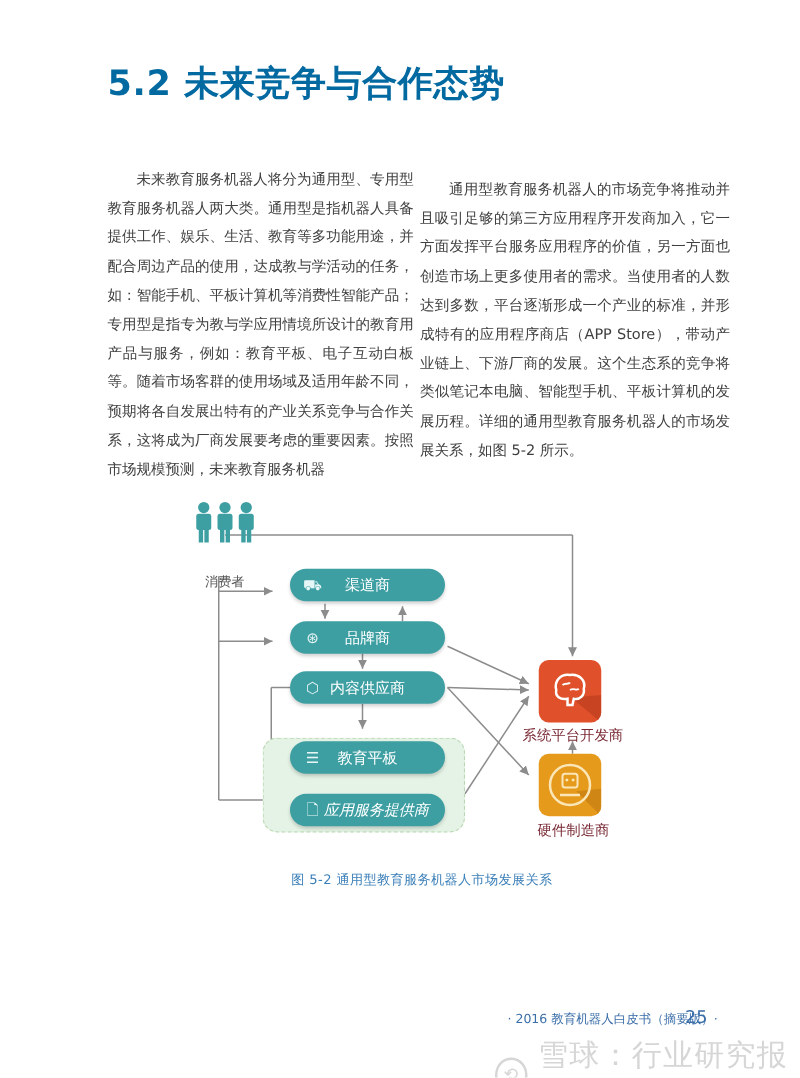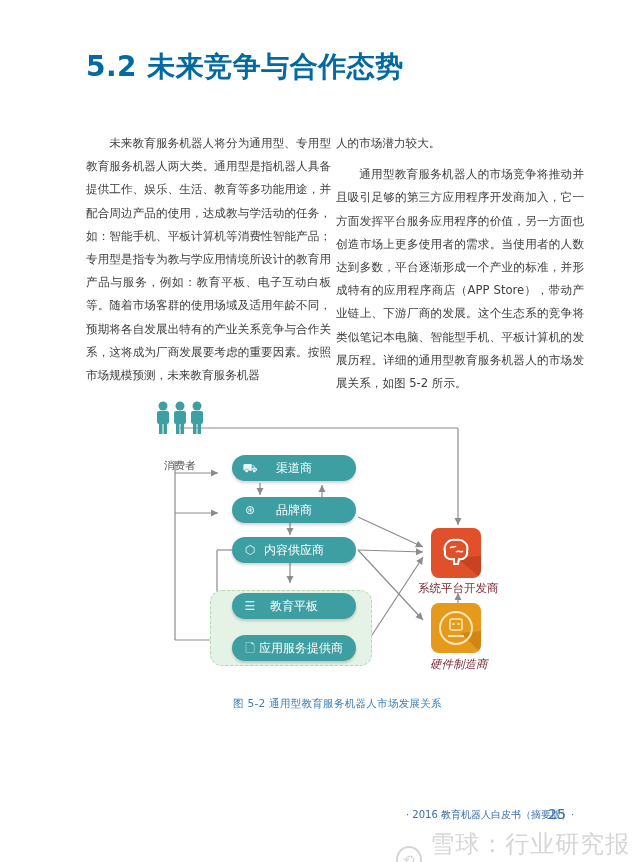--- a/index.html
+++ b/index.html
@@ -38,21 +38,20 @@
 </head>
 <body>
 
 <div class="title">5.2 未来竞争与合作态势</div>
 
 <div class="col col-left">
   <p class="indent">未来教育服务机器人将分为通用型、专用型教育服务机器人两大类。通用型是指机器人具备提供工作、娱乐、生活、教育等多功能用途，并配合周边产品的使用，达成教与学活动的任务，如：智能手机、平板计算机等消费性智能产品；专用型是指专为教与学应用情境所设计的教育用产品与服务，例如：教育平板、电子互动白板等。随着市场客群的使用场域及适用年龄不同，预期将各自发展出特有的产业关系竞争与合作关系，这将成为厂商发展要考虑的重要因素。按照市场规模预测，未来教育服务机器</p>
 </div>
 
 <div class="col col-right">
-  <p>人的市场潜力较大。</p>
   <p class="indent gap">通用型教育服务机器人的市场竞争将推动并且吸引足够的第三方应用程序开发商加入，它一方面发挥平台服务应用程序的价值，另一方面也创造市场上更多使用者的需求。当使用者的人数达到多数，平台逐渐形成一个产业的标准，并形成特有的应用程序商店（APP Store），带动产业链上、下游厂商的发展。这个生态系的竞争将类似笔记本电脑、智能型手机、平板计算机的发展历程。详细的通用型教育服务机器人的市场发展关系，如图 5-2 所示。</p>
 </div>
 
 <div class="diagram">
   <svg width="370" height="285" viewBox="0 0 370 285">
     <defs>
       <marker id="ah" markerWidth="8" markerHeight="8" refX="6" refY="3" orient="auto">
         <path d="M0,0 L6,3 L0,6 Z" fill="#8c8c8c"></path>
       </marker>
     </defs>
@@ -124,21 +123,21 @@
   <div class="node" style="left:92px;top:142px;width:124px;">
     <span class="nicon">⬡</span>
     <span>内容供应商</span>
   </div>
   <div class="node" style="left:92px;top:198px;width:124px;">
     <span class="nicon">☰</span>
     <span>教育平板</span>
   </div>
   <div class="node" style="left:92px;top:240px;width:124px;">
     <span class="nicon">🗋</span>
-    <span style="padding-left:14px;">应用服务提供商</span>
+    <span style="padding-left:14px;font-style:italic;">应用服务提供商</span>
   </div>
 
   <div class="app" style="left:291px;top:133px;background:#e0502a;">
     <svg width="50" height="50" viewBox="0 0 50 50">
       <path d="M26 30 L50 50 L50 28 Z" fill="#b83a1c" opacity="0.6"></path>
       <path d="M14 24 C12 16 18 11 25 12 C32 11 38 16 36 23 C37 28 33 32 28 31 L27 36 L23 36 L23 31 C17 32 13 29 14 24 Z" fill="none" stroke="#ffffff" stroke-width="2"></path>
       <path d="M19 20 C21 18 24 20 25 18 M25 24 C28 22 30 25 32 23" stroke="#ffffff" stroke-width="1.5" fill="none"></path>
     </svg>
   </div>
   <div class="app-label" style="left:278px;top:186px;">系统平台开发商</div>
@@ -146,21 +145,21 @@
   <div class="app" style="left:291px;top:208px;background:#e69a1c;">
     <svg width="50" height="50" viewBox="0 0 50 50">
       <path d="M30 30 L50 50 L50 28 Z" fill="#c07a10" opacity="0.6"></path>
       <circle cx="25" cy="25" r="16" fill="none" stroke="#fbe6b8" stroke-width="2"></circle>
       <rect x="19" y="16" width="12" height="11" rx="2" fill="none" stroke="#fbe6b8" stroke-width="1.6"></rect>
       <circle cx="22.5" cy="21" r="1.2" fill="#fbe6b8"></circle>
         <circle cx="27.5" cy="21" r="1.2" fill="#fbe6b8"></circle>
       <path d="M17 33 L33 33" stroke="#fbe6b8" stroke-width="2"></path>
     </svg>
   </div>
-  <div class="app-label" style="left:290px;top:262px;font-style:italic;">硬件制造商</div>
+  <div class="app-label" style="left:290px;top:262px;">硬件制造商</div>
 </div>
 
 <div class="caption">图 5-2  通用型教育服务机器人市场发展关系</div>
 
 <div class="footer">· 2016 教育机器人白皮书（摘要版）·</div>
 <div class="page-num">25</div>
 
 <div class="watermark">
   <span class="wm-logo">⟲</span>
   <span>雪球：行业研究报告</span>

